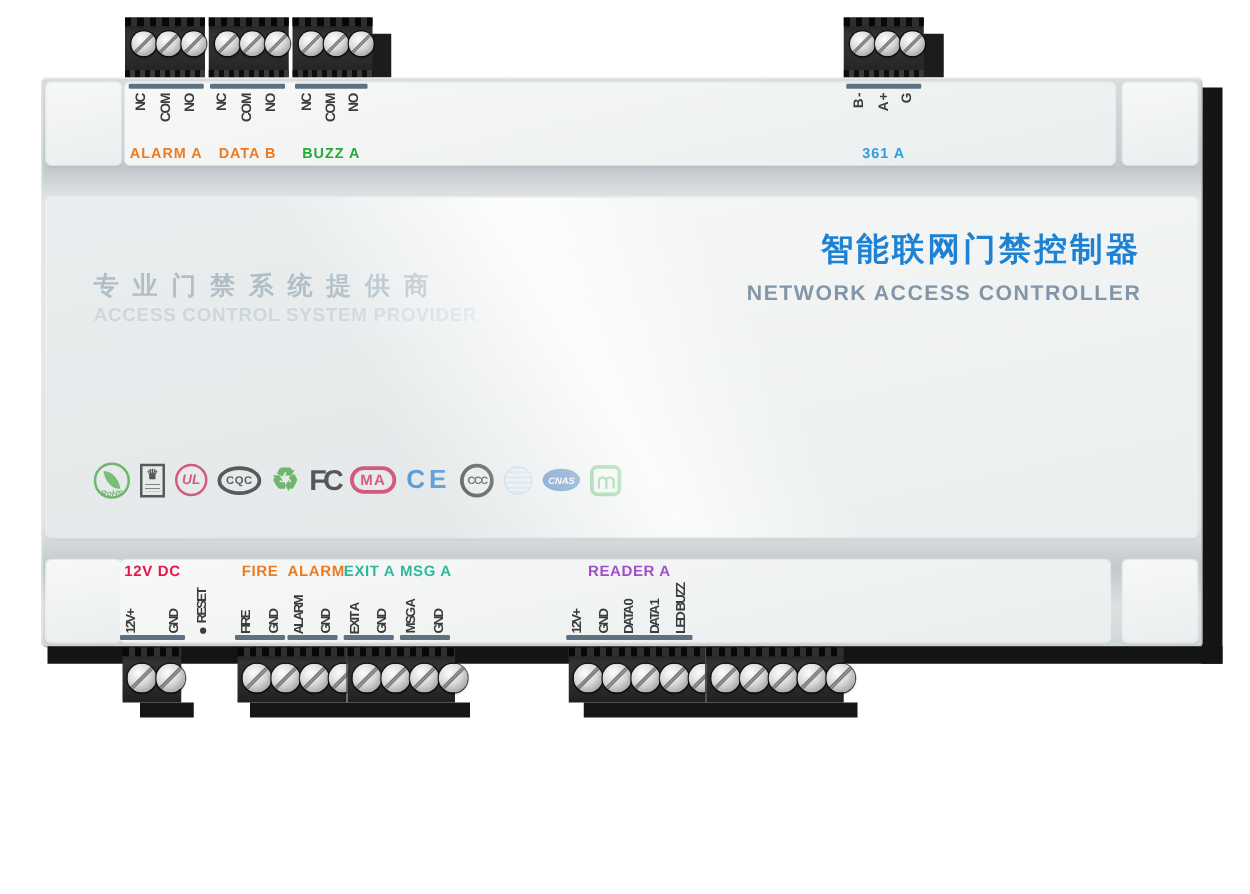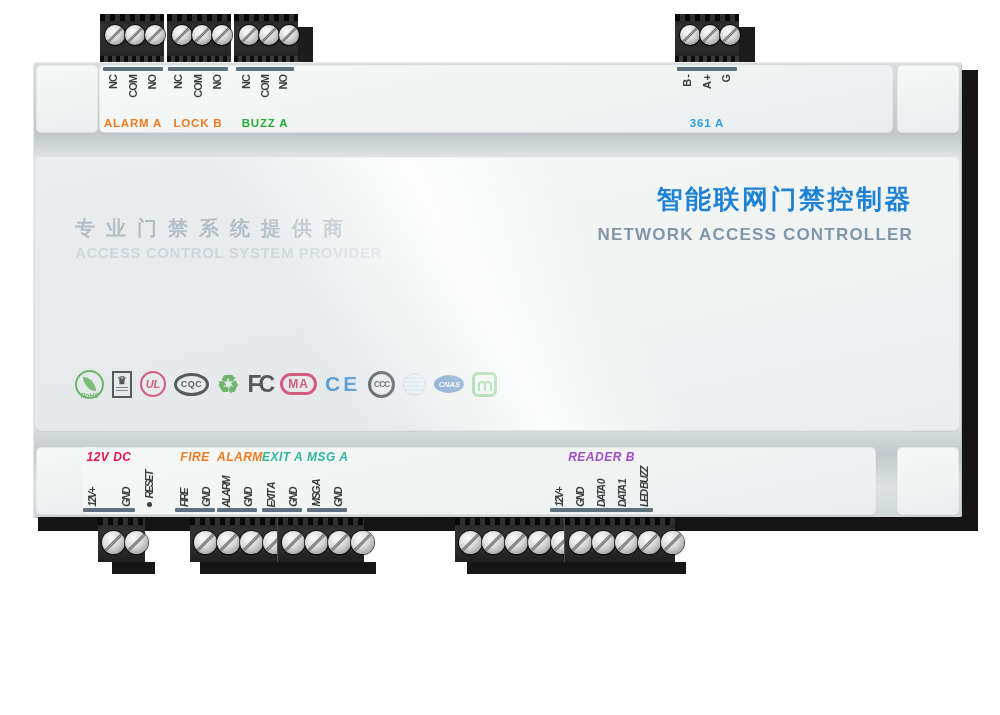--- a/index.html
+++ b/index.html
@@ -23,21 +23,21 @@
     background:linear-gradient(168deg,#f7f9f9 0%,#f2f4f4 45%,#eaeeee 100%);
     box-shadow:0 0 0 1px rgba(255,255,255,0.55), 0 1px 2px rgba(110,120,126,0.28);
   }
   .p-top-left  { left:4px;   top:4px;   width:60px;  height:66px; }
   .p-top-main  { left:67px;  top:4px;   width:792px; height:66px; }
   .p-top-right { left:865px; top:4px;   width:60px;  height:66px; }
   .p-mid       { left:4px;   top:96px;  width:921px; height:272px; overflow:hidden; }
   .p-mid::after{ content:""; position:absolute; inset:0;
     background:linear-gradient(62deg, rgba(210,216,219,0.35) 30%, rgba(255,255,255,0.75) 48%, rgba(255,255,255,0) 62%); }
   .p-bot-left  { left:4px;   top:386px; width:60px;  height:66px; }
-  .p-bot-main  { left:50px;  top:386px; width:792px; height:66px;font-style:italic; }
+  .p-bot-main  { left:63px;  top:386px; width:792px; height:66px; }
   .p-bot-right { left:865px; top:386px; width:60px;  height:66px; }
 
   
   .vpin { writing-mode:vertical-rl; transform:rotate(180deg); white-space:nowrap;
           font-weight:bold; color:#3b3c3e; line-height:1; }
   .bar  { height:4px; background:#5d7181; border-radius:1px; }
   .c-orange{color:#ed7a1f} .c-green{color:#22ac38} .c-blue{color:#2e9fe0}
   .c-red{color:#e8144b} .c-teal{color:#2fb79b} .c-purple{color:#a14ec9}
 
   
@@ -188,21 +188,21 @@
         </div>
         <div class="glabel c-orange">ALARM A</div>
       </div>
       <div class="tgroup g-tb">
         <div class="bar"></div>
         <div class="pins">
           <span class="vpin">NC</span>
           <span class="vpin">COM</span>
           <span class="vpin">NO</span>
         </div>
-        <div class="glabel c-orange">LOCK B</div>
+        <div class="glabel c-orange">DATA B</div>
       </div>
       <div class="tgroup g-tl">
         <div class="bar"></div>
         <div class="pins">
           <span class="vpin">NC</span>
           <span class="vpin">COM</span>
           <span class="vpin">NO</span>
         </div>
         <div class="glabel c-green">BUZZ A</div>
       </div>
@@ -318,32 +318,32 @@
 
       <div class="bgroup bg-msg">
         <div class="glabel c-teal">MSG A</div>
         <div class="pins">
           <span class="vpin">MSG A</span>
           <span class="vpin">GND</span>
         </div>
         <div class="bar"></div>
       </div>
 
-
-      <div class="bgroup bg-rb">
-        <div class="glabel c-purple">READER B</div>
+      <div class="bgroup bg-ra">
+        <div class="glabel c-purple">READER A</div>
         <div class="pins">
           <span class="vpin">12V+</span>
           <span class="vpin">GND</span>
           <span class="vpin">DATA 0</span>
           <span class="vpin">DATA 1</span>
           <span class="vpin">LED BUZZ</span>
         </div>
         <div class="bar"></div>
       </div>
+
     </div>
   </div>
 
   <div class="bblock bb-power">
     <div class="screws">
         <div class="screw screw-lg"></div>
         <div class="screw screw-lg"></div>
       </div>
   </div>
   <div class="bblock bb-q1">

